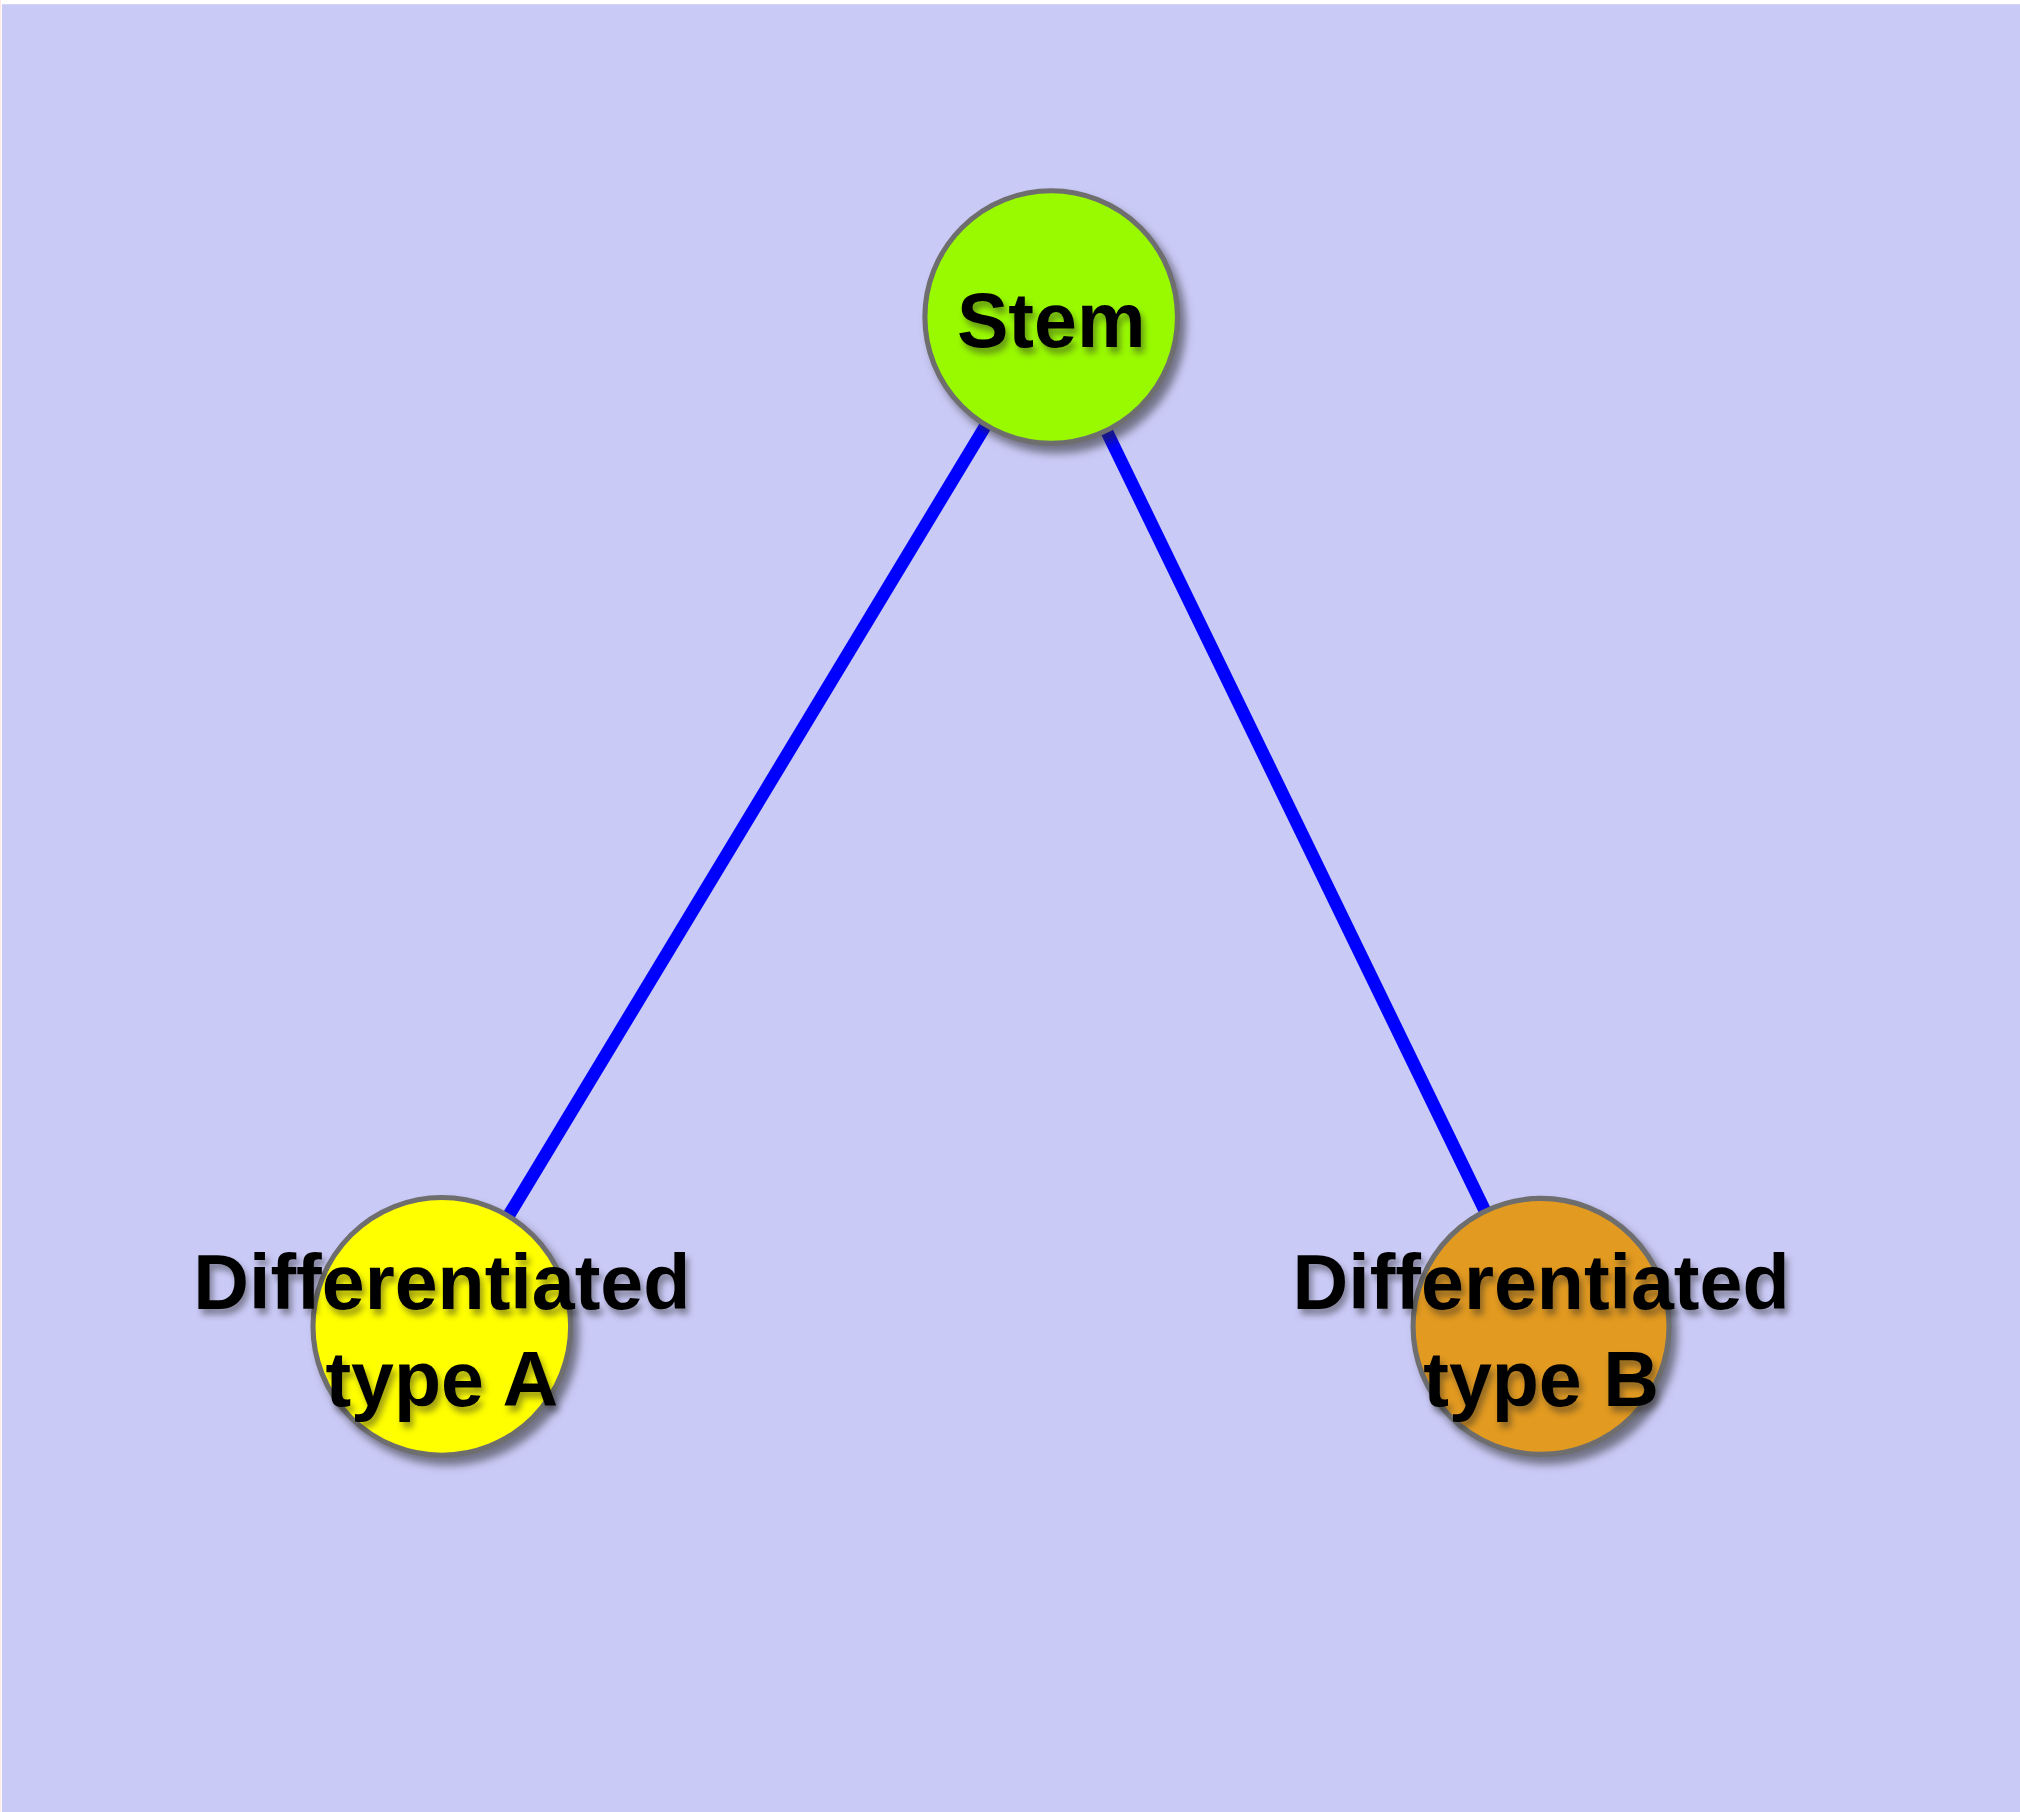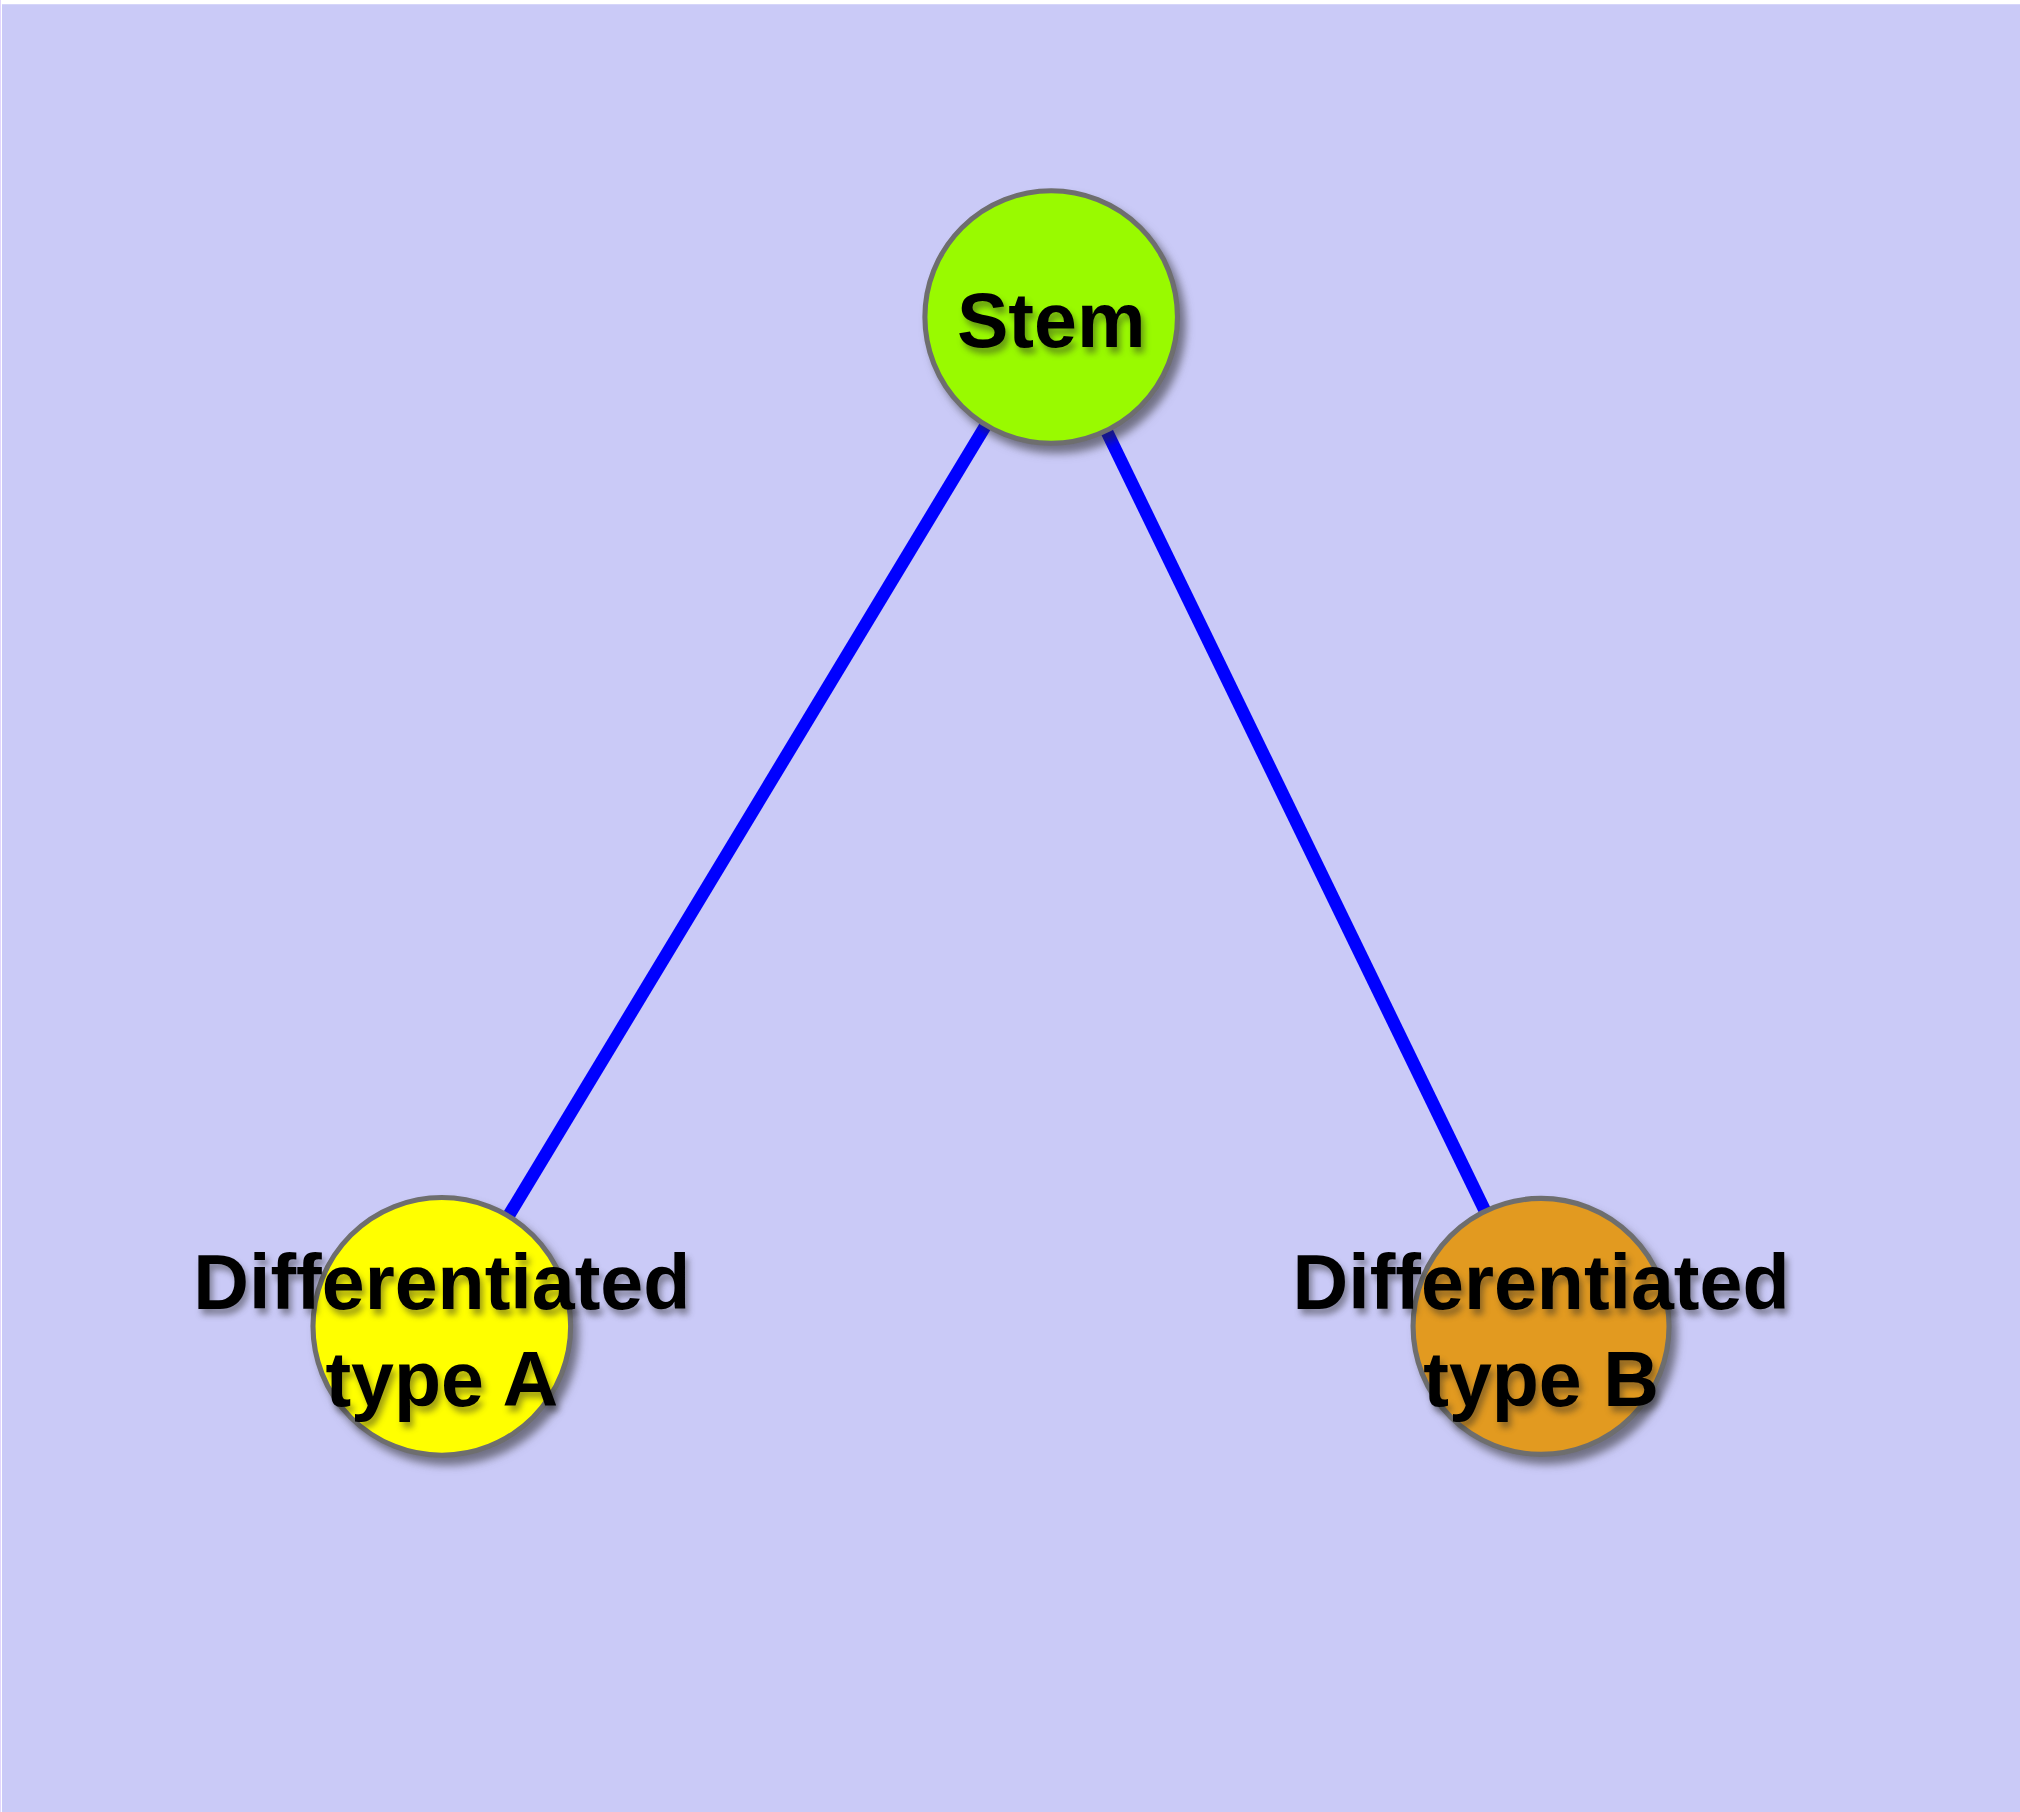--- a/index.html
+++ b/index.html
@@ -5,21 +5,21 @@
   html, body {
     margin: 0;
     padding: 0;
     background: #ffffff;
   }
   .stage {
     position: relative;
     width: 2021px;
     height: 1812px;
     overflow: hidden;
-    background: #8b5cf6;
+    background: #fca5a5;
     font-family: "Liberation Sans", sans-serif;
   }
   svg.diagram {
     display: block;
     width: 2021px;
     height: 1812px;
   }
   .edge {
     stroke-width: 15;
     stroke-linecap: butt;

